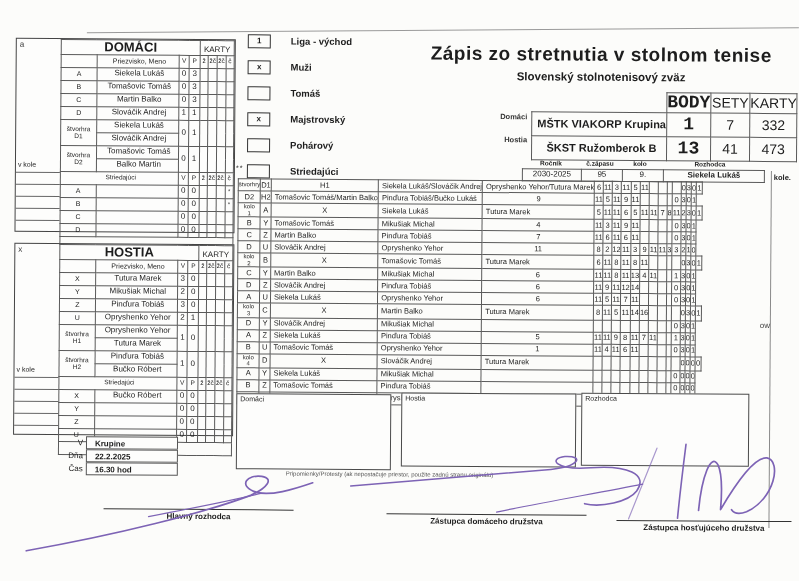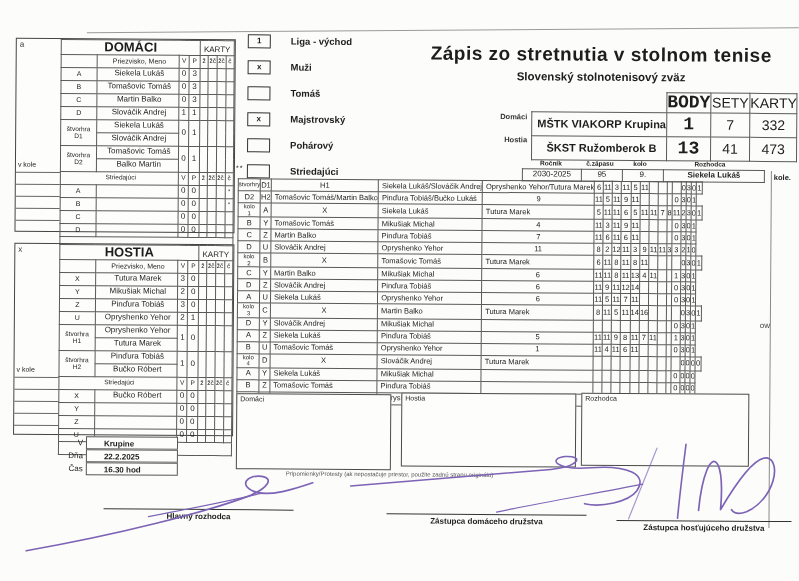--- a/index.html
+++ b/index.html
@@ -76,21 +76,21 @@
   .wo-note{position:absolute;left:760px;top:304px;font-size:8px;color:#444;margin-top:12px;}
 
   
   .cbox{position:absolute;border:1px solid #4a4a4a;background:#fdfdfc;}
   .cbox span{position:absolute;left:3px;top:1px;font-size:7px;color:#222;}
 
   
   .dtrow{position:absolute;display:flex;align-items:center;}
   .dtlabel{width:24px;text-align:right;padding-right:3px;font-size:8px;}
   .dtcell{width:92px;height:13px;border:1px solid #555;font-size:8px;font-weight:bold;
-          padding-left:17px;line-height:13px;box-sizing:border-box;background:#fdfdfc;}
+          padding-left:8px;line-height:13px;box-sizing:border-box;background:#fdfdfc;}
   .fineprint{position:absolute;left:287px;top:469px;font-size:6px;color:#555;}
   .sigline{position:absolute;border-top:1px solid #333;}
   .siglabel{position:absolute;text-align:center;font-size:8px;font-weight:bold;}
   .ink{position:absolute;left:0;top:0;pointer-events:none;}
 </style>
 </head>
 <body>
 
 <div class="page">
   <div class="form">

